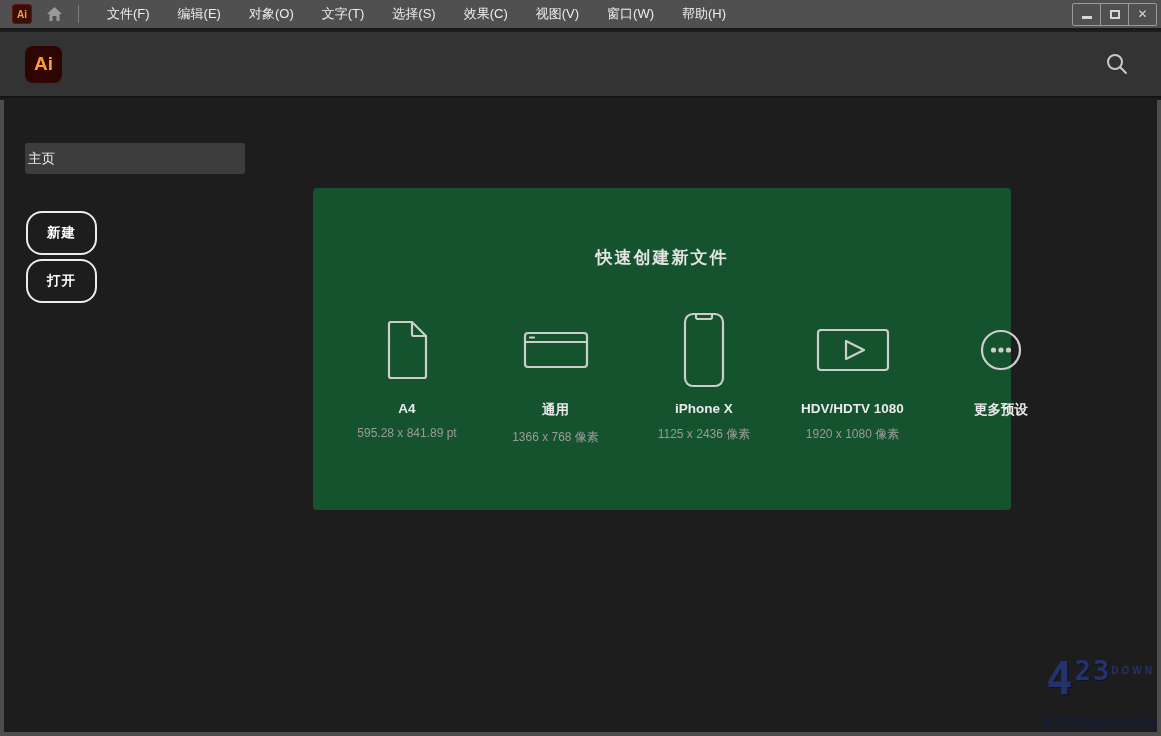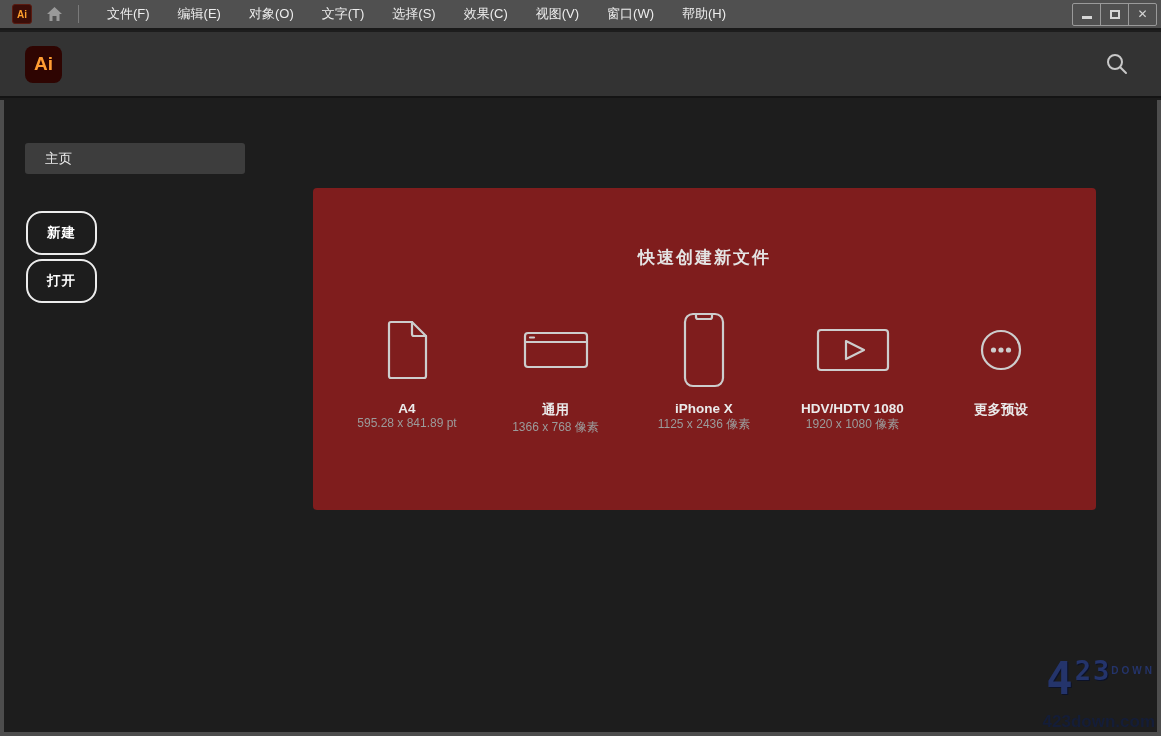--- a/index.html
+++ b/index.html
@@ -57,49 +57,49 @@
   .content {
     position:absolute; left:0; top:100px; width:1161px; height:636px;
     background:#1d1d1d;
     border-left:4px solid #4d4d4d; border-right:4px solid #4d4d4d; border-bottom:4px solid #4d4d4d;
   }
 
   
   .home-tab {
     position:absolute; left:25px; top:143px; width:220px; height:31px;
     background:#3d3d3d; border-radius:3px; font-size:13.5px; color:#eaeaea;
-    line-height:31px; padding-left:20px;
+    line-height:31px; padding-left:3px;
   }
   .pill-btn {
     position:absolute; left:26px; width:71px; height:44px;
     border:2px solid #ececec; border-radius:16px; background:transparent;
     color:#fff; font-size:13.5px; font-weight:600; letter-spacing:1px;
     display:flex; align-items:center; justify-content:center; cursor:pointer;
     font-family:inherit;
   }
   .btn-new  { top:211px; }
   .btn-open { top:259px; }
 
   
   .panel {
-    position:absolute; left:313px; top:188px; width:783px; height:322px;
-    background:#7f1d1d; border-radius:4px;
+    position:absolute; left:313px; top:188px; width:698px; height:322px;
+    background:#14532d; border-radius:4px;
   }
   .panel-title {
     padding-top:58px; text-align:center; font-size:17px; font-weight:600;
     letter-spacing:2px; color:#e4e4e4;
   }
   .presets {
     position:absolute; left:38px; top:117px; width:706px;
     display:flex; justify-content:space-between;
   }
   .preset { width:112px; text-align:center; cursor:pointer; }
   .icon-box { height:90px; display:flex; align-items:center; justify-content:center; }
   .preset-name { margin-top:6px; font-size:13.5px; font-weight:bold; color:#eaeaea; white-space:nowrap; }
-  .preset-dims { margin-top:0; font-size:12px; color:#9b9b9b; white-space:nowrap; }
+  .preset-dims { margin-top:10px; font-size:12px; color:#9b9b9b; white-space:nowrap; }
   .preset svg { stroke:#cdcdcd; fill:none; stroke-width:2.2; stroke-linejoin:round; stroke-linecap:round; }
 
   
   .watermark {
     position:absolute; right:6px; bottom:6px; text-align:right; line-height:1;
     user-select:none;
   }
   .wm-row { display:flex; align-items:flex-start; justify-content:flex-end; }
   .wm-4 { font-size:44px; font-weight:900; color:#24346b; text-shadow:1px 1px 0 #0c1228; font-family:"DejaVu Sans Mono",monospace; }
   .wm-col { display:flex; flex-direction:row; align-items:center; margin-left:2px; }

